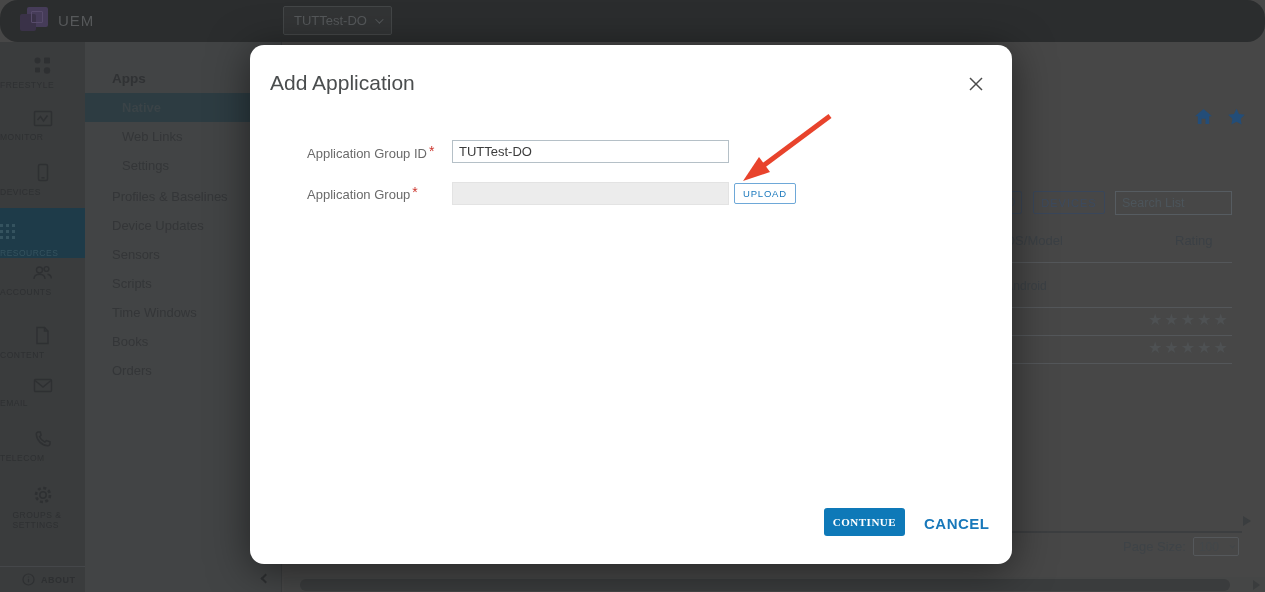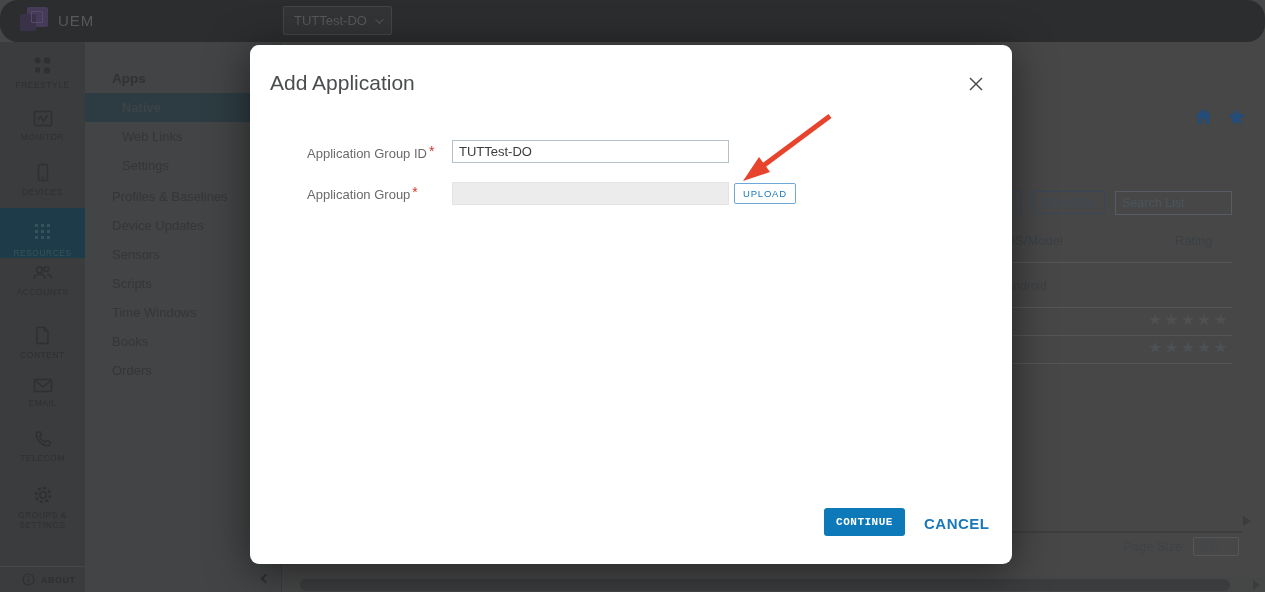--- a/index.html
+++ b/index.html
@@ -19,21 +19,21 @@
   .brand-name { color:#56585a; font-size:15px; letter-spacing:1px; }
   .og-dropdown { position:absolute; left:283px; top:6px; height:29px; min-width:96px; padding:0 10px;
     background:#323435; border:1px solid #434647; border-radius:2px; color:#55585a; font-size:13px;
     display:flex; align-items:center; gap:8px; }
   .tb-right { position:absolute; right:0; top:0; height:42px; }
   .chev { display:inline-block; width:6px; height:6px; border-right:1.5px solid currentColor; border-bottom:1.5px solid currentColor; transform:rotate(45deg) translateY(-2px); }
   .chev-left { display:inline-block; width:7px; height:7px; border-left:2px solid currentColor; border-bottom:2px solid currentColor; transform:rotate(45deg); }
   svg.ico { display:block; }
   
   .iconbar { position:absolute; left:0; top:42px; width:85px; bottom:0; background:#3a3c3d; z-index:2; color:#2e3032; }
-  .ib-item { position:absolute; left:0; width:85px; text-align:center; color:#2e3032; }
+  .ib-item { position:absolute; left:0; width:85px; text-align:left; color:#2e3032; }
   .ib-item .lbl { display:block; font-size:8.5px; letter-spacing:.5px; margin-top:5px; }
   .ib-item svg, .ib-item .grid9 { margin:0 auto; }
   .ib-item.active { background:#1e3b49; color:#35535f; padding-top:16px; }
   .grid9 { width:3px; height:3px; background:currentColor;
     box-shadow:6px 0 0 currentColor,12px 0 0 currentColor,0 6px 0 currentColor,6px 6px 0 currentColor,12px 6px 0 currentColor,0 12px 0 currentColor,6px 12px 0 currentColor,12px 12px 0 currentColor;
     margin-bottom:12px !important; margin-right:12px !important; display:inline-block; }
   .ib-about { position:absolute; left:0; right:0; bottom:0; height:26px; border-top:1px solid #45474a;
     display:flex; align-items:center; gap:6px; padding-left:22px; color:#2e3032; font-size:9px; letter-spacing:.5px; }
   
   .subnav { position:absolute; left:85px; top:42px; width:197px; bottom:0; background:#424445; border-right:1px solid #3b3d3e; z-index:2; }
@@ -60,33 +60,33 @@
   .c-pgarrow { position:absolute; left:961px; top:474px; width:0; height:0; border-left:8px solid #3a3d3f; border-top:5px solid transparent; border-bottom:5px solid transparent; }
   .c-pgline { position:absolute; left:18px; top:489px; width:942px; height:2px; background:#3c3e40; }
   .c-pagesize { position:absolute; left:841px; top:495px; font-size:13px; color:#3e4347; display:flex; align-items:center; gap:7px; }
   .c-select { width:46px; height:19px; border:1px solid #55585b; border-radius:2px; display:flex; align-items:center; justify-content:space-between; padding:0 5px; color:#42474a; font-size:12px; }
   .c-select .chev { width:4px; height:4px; }
   .c-hscroll { position:absolute; left:2px; right:0; bottom:0; height:15px; background:#454646; }
   .c-hthumb { position:absolute; left:16px; top:2px; width:930px; height:12px; background:#3a3c3d; border-radius:6px; }
   .c-harrow { position:absolute; right:5px; top:3px; width:0; height:0; border-left:7px solid #3a3c3d; border-top:5px solid transparent; border-bottom:5px solid transparent; }
   
   .modal { position:absolute; left:250px; top:45px; width:762px; height:519px; background:#ffffff;
-    border-radius:9px; box-shadow:0 6px 40px rgba(0,0,0,.5); z-index:10; }
+    border-radius:14px; box-shadow:0 6px 40px rgba(0,0,0,.5); z-index:10; }
   .m-title { position:absolute; left:20px; top:26px; font-size:21px; color:#4a4d4e; font-weight:400; }
   .m-close { position:absolute; right:28px; top:31px; width:16px; height:16px; cursor:pointer; color:#4b4b4b; }
   .m-label { position:absolute; left:57px; font-size:13px; color:#6a6a6a; }
   .m-req { color:#cc342c; font-size:14px; margin-left:2px; position:relative; top:-2px; }
   .m-input { position:absolute; left:202px; width:277px; height:23px; border:1px solid #b5c0c7; font-size:13px;
     color:#3c3c3c; padding:0 6px; font-family:inherit; background:#fff; }
   .m-input.disabled { background:#ececec; border:1px solid #e3e3e3; }
   .m-upload { position:absolute; left:484px; top:138px; height:21px; padding:0 8px; background:#fff;
     border:1px solid #6ea8d8; border-radius:2px; color:#1b79bd; font-size:9.5px; letter-spacing:.8px;
     display:flex; align-items:center; cursor:pointer; font-family:inherit; }
   .m-continue { position:absolute; left:574px; top:463px; width:81px; height:28px; background:#0e79b8; border:none;
-    border-radius:3px; color:#fff; font-size:11px; font-weight:bold; letter-spacing:.5px; cursor:pointer; font-family:Liberation Mono, monospace; }
+    border-radius:3px; color:#fff; font-size:11px; font-weight:bold; letter-spacing:.5px; cursor:pointer; font-family:Liberation Serif, serif; }
   .m-cancel { position:absolute; left:674px; top:470px; background:none; border:none; color:#1878ba;
     font-size:15px; font-weight:bold; letter-spacing:.5px; cursor:pointer; font-family:inherit; }
   .m-arrow { position:absolute; left:480px; top:65px; width:110px; height:85px; pointer-events:none; }
 </style>
 </head>
 <body>
 
 <div class="screen">
 
   <header class="topbar">

